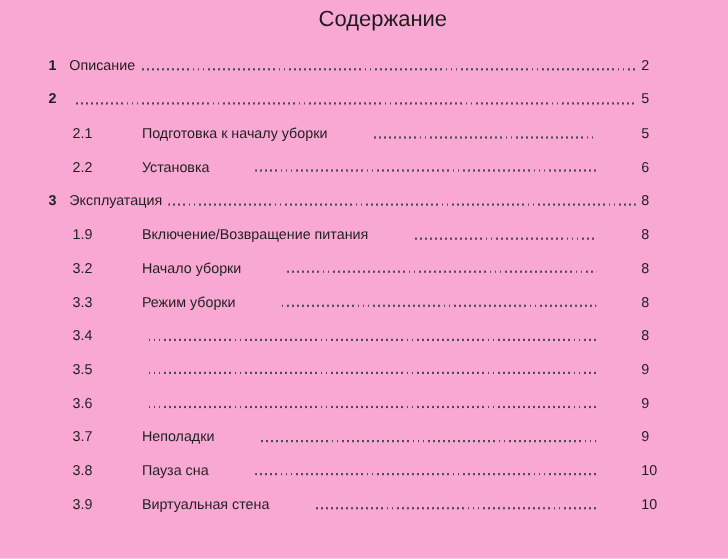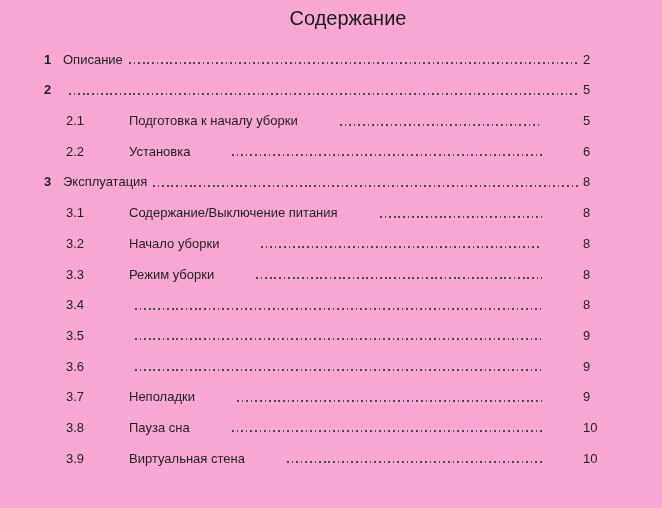--- a/index.html
+++ b/index.html
@@ -91,22 +91,22 @@
     </div>
 
     <div class="toc-row level-1">
       <span class="num">3</span>
       <span class="label">Эксплуатация</span>
       <span class="leader"></span>
       <span class="pageno">8</span>
     </div>
 
     <div class="toc-row level-2">
-      <span class="num">3.1</span>
-      <span class="label">Содержание/Выключение питания</span>
+      <span class="num">1.9</span>
+      <span class="label">Включение/Возвращение питания</span>
       <span class="leader"></span>
       <span class="pageno">8</span>
     </div>
 
     <div class="toc-row level-2">
       <span class="num">3.2</span>
       <span class="label">Начало уборки</span>
       <span class="leader"></span>
       <span class="pageno">8</span>
     </div>

